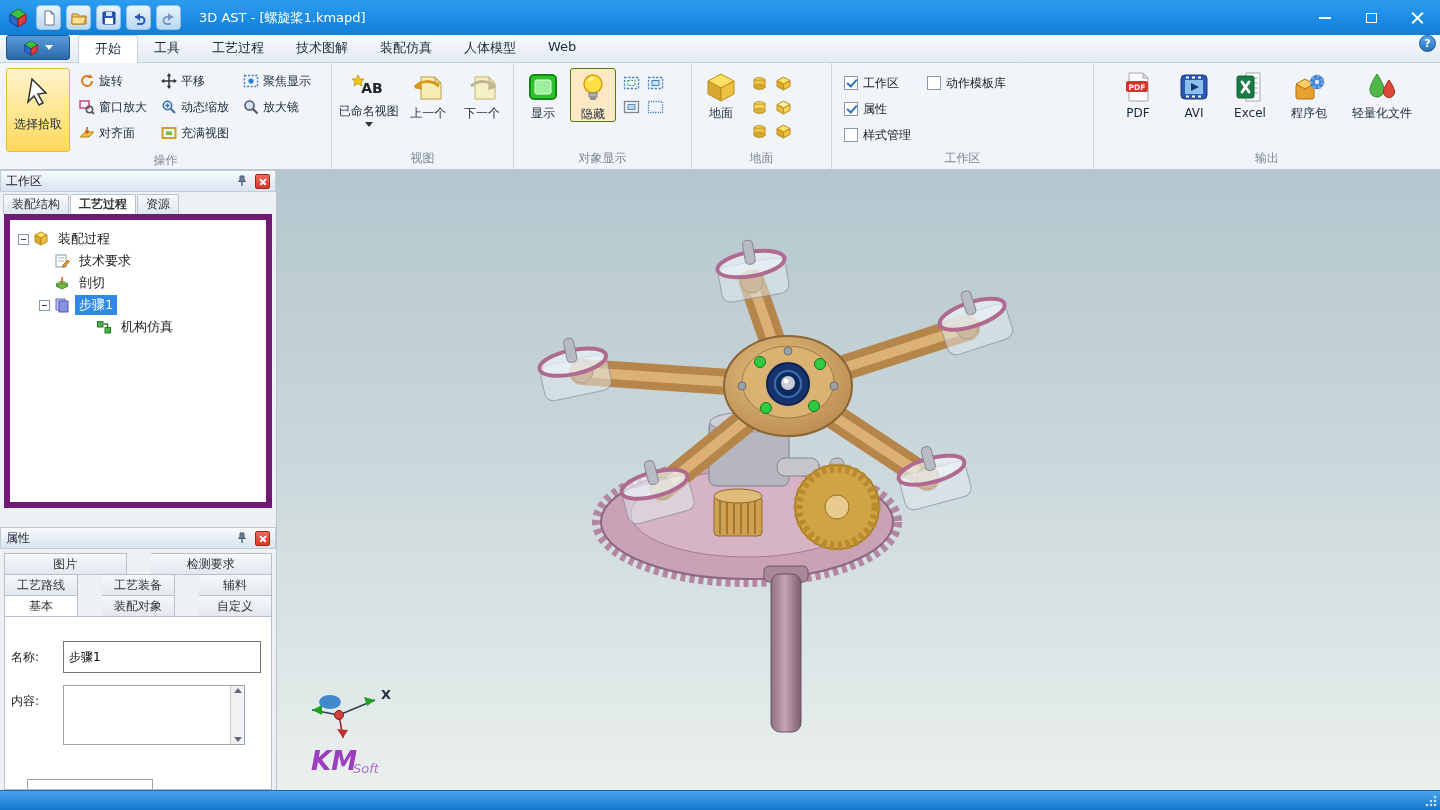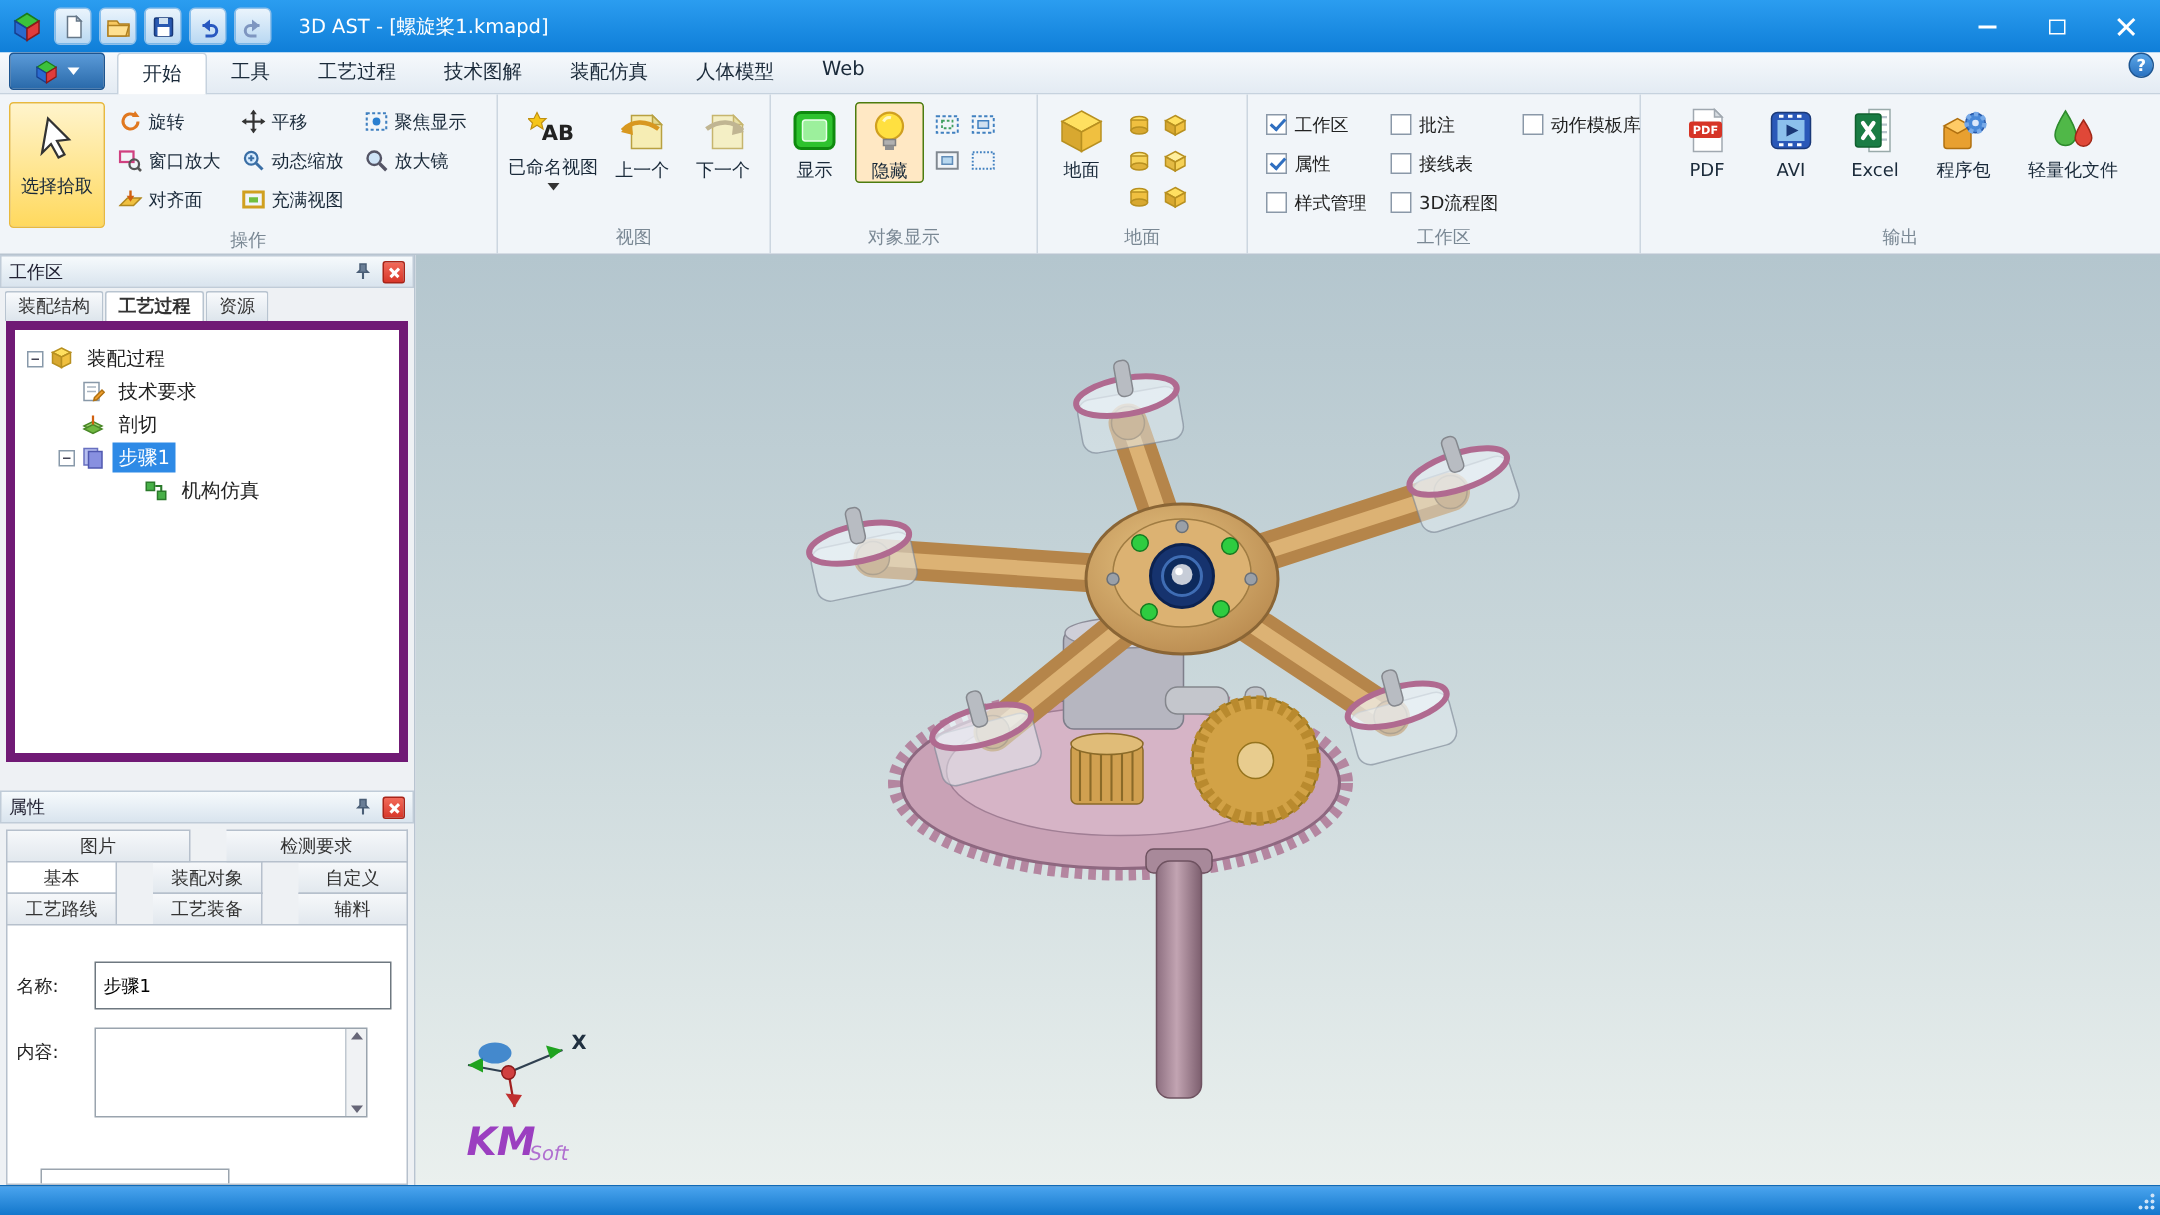--- a/index.html
+++ b/index.html
@@ -405,34 +405,20 @@
             <span>属性</span>
           </div>
         <div class="chk">
             <span class="box"></span>
             <span>样式管理</span>
           </div>
       </div>
       <div class="chkcol">
         <div class="chk">
             <span class="box"></span>
-            <span>批注</span>
-          </div>
-        <div class="chk">
-            <span class="box"></span>
-            <span>接线表</span>
-          </div>
-        <div class="chk">
-            <span class="box"></span>
-            <span>3D流程图</span>
-          </div>
-      </div>
-      <div class="chkcol">
-        <div class="chk">
-            <span class="box"></span>
             <span>动作模板库</span>
           </div>
       </div>
     </div>
     <div class="rgroup-label">工作区</div>
   </div>
 
   <div class="rgroup" style="flex:1;border-right:none;">
     <div class="rgroup-content" style="justify-content:center;gap:10px;">
       <div class="bbtn" style="width:46px;">
@@ -584,28 +570,28 @@
             </svg>
         </span>
         <span class="xclose-btn"></span>
       </div>
       <div style="height:4px;"></div>
       <div class="ptabs">
         <div class="pcell">图片</div>
         <div class="pcell">检测要求</div>
       </div>
       <div class="ptabs">
+        <div class="pcell">工艺路线</div>
+        <div class="pcell">工艺装备</div>
+        <div class="pcell">辅料</div>
+      </div>
+      <div class="ptabs">
         <div class="pcell active">基本</div>
         <div class="pcell">装配对象</div>
         <div class="pcell">自定义</div>
-      </div>
-      <div class="ptabs">
-        <div class="pcell">工艺路线</div>
-        <div class="pcell">工艺装备</div>
-        <div class="pcell">辅料</div>
       </div>
       <div class="pform">
         <div class="frow">
           <span class="flabel">名称:</span>
           <input class="name-input" value="步骤1" style="">
         </div>
         <div class="frow">
           <span class="flabel">内容:</span>
           <div class="content-box">
             <textarea style=""></textarea>

